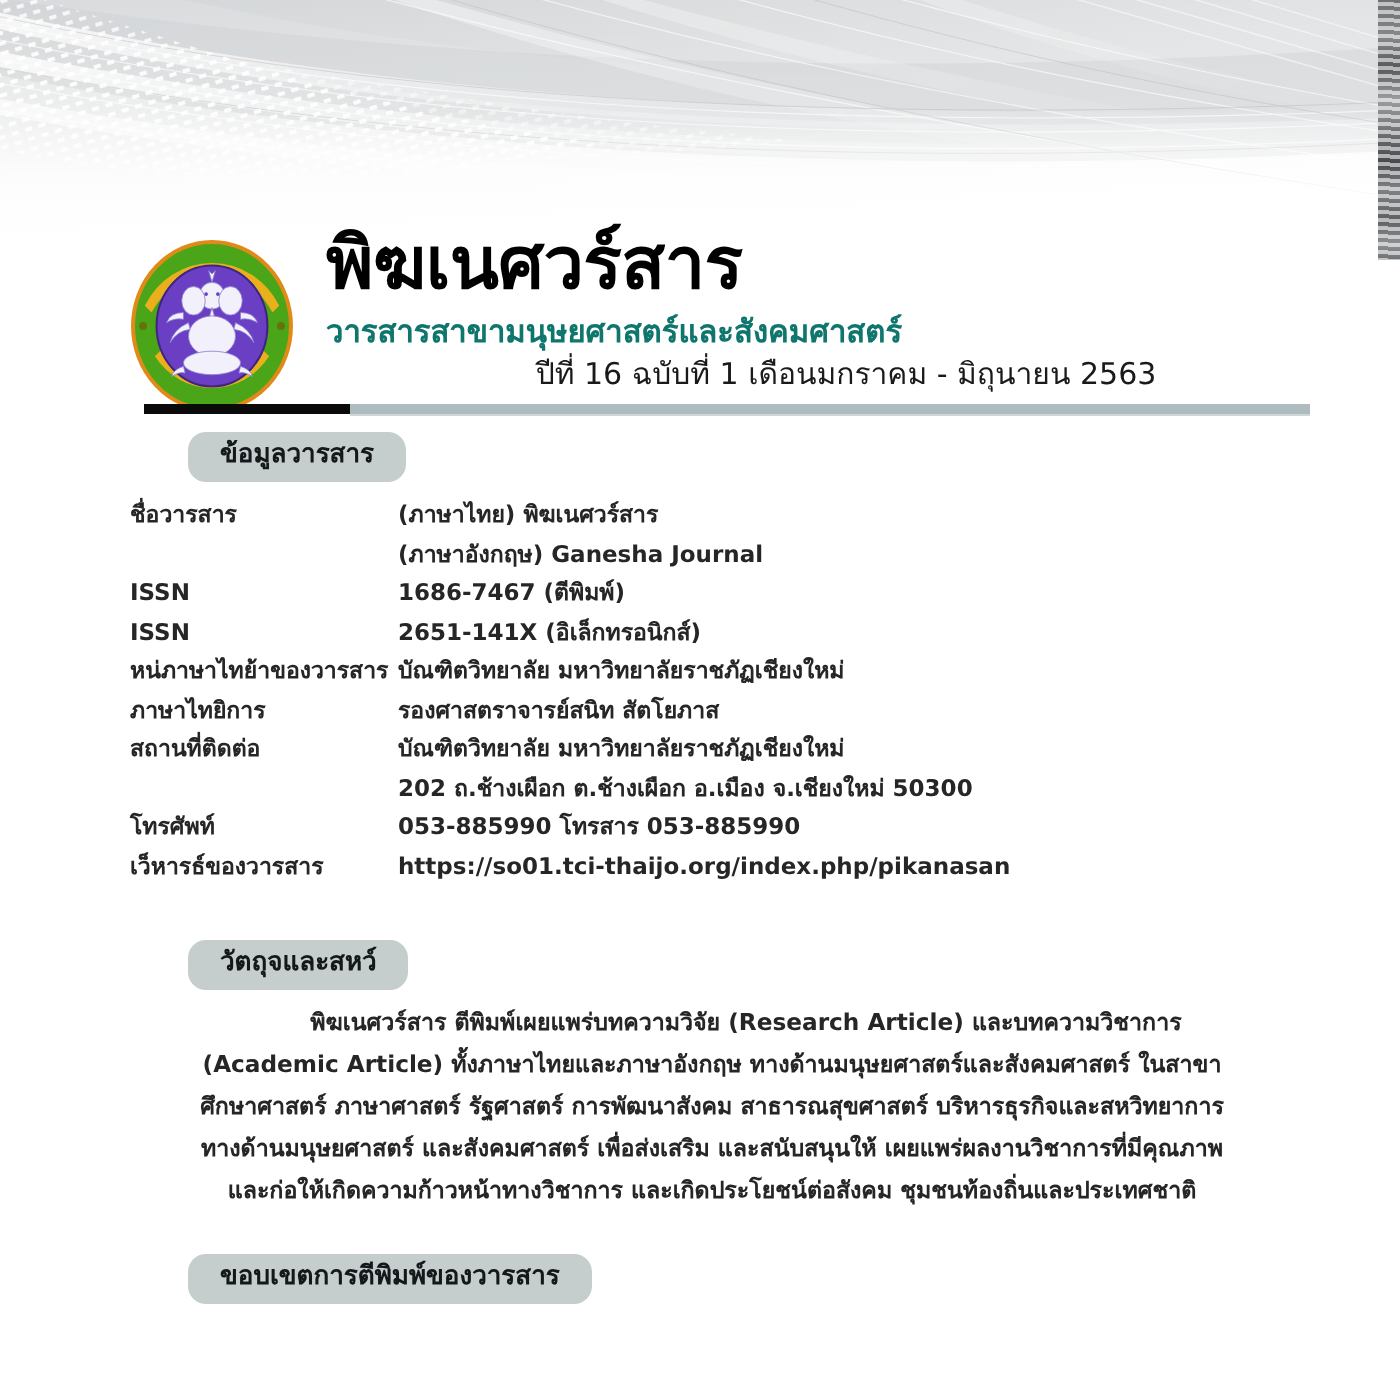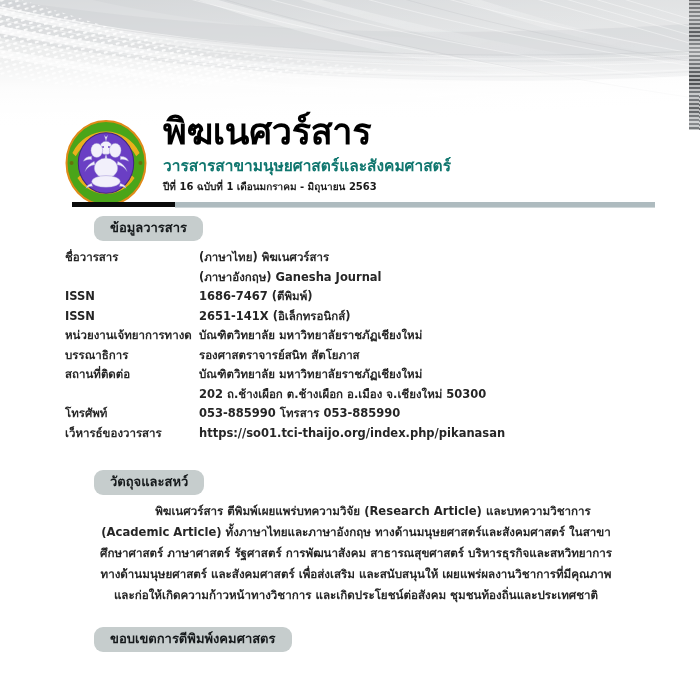--- a/index.html
+++ b/index.html
@@ -80,26 +80,27 @@
   }
   .journal-subtitle {
     font-size: 15.5px;
     font-weight: 700;
     line-height: 20px;
     color: #0f766e;
     margin: 4px 0 0 0;
     white-space: nowrap;
   }
   .journal-issue {
-    font-size: 10px;
-    font-weight: 700;
+    font-size: 15px;
+    font-weight: 400;
     line-height: 16px;
     color: #1a1a1a;
     margin: 3px 0 0 0;
     white-space: nowrap;
+    text-align: center;
   }
 
   
   .divider {
     position: absolute;
     left: 72px; top: 202px;
     width: 583px; height: 5px;
     display: flex;
   }
   .divider .seg-dark {
@@ -321,25 +322,25 @@
         </tr>
         <tr>
           <td class="lbl">ISSN</td>
           <td class="val">1686-7467 (ตีพิมพ์)</td>
         </tr>
         <tr>
           <td class="lbl">ISSN</td>
           <td class="val">2651-141X (อิเล็กทรอนิกส์)</td>
         </tr>
         <tr>
-          <td class="lbl">หน่วยงานเจ้ทยาการทางด</td>
+          <td class="lbl">หน่ภาษาไทย้าของวารสาร</td>
           <td class="val">บัณฑิตวิทยาลัย มหาวิทยาลัยราชภัฏเชียงใหม่</td>
         </tr>
         <tr>
-          <td class="lbl">บรรณาธิการ</td>
+          <td class="lbl">ภาษาไทยิการ</td>
           <td class="val">รองศาสตราจารย์สนิท สัตโยภาส</td>
         </tr>
         <tr>
           <td class="lbl">สถานที่ติดต่อ</td>
           <td class="val">บัณฑิตวิทยาลัย มหาวิทยาลัยราชภัฏเชียงใหม่</td>
         </tr>
         <tr>
           <td class="lbl"></td>
           <td class="val">202 ถ.ช้างเผือก ต.ช้างเผือก อ.เมือง จ.เชียงใหม่ 50300</td>
         </tr>
@@ -358,16 +359,16 @@
   <div class="gap-lg"></div>
 
   <div class="section">
     <div class="pill">วัตถุจและสหว์</div>
     <p class="body-para">พิฆเนศวร์สาร ตีพิมพ์เผยแพร่บทความวิจัย (Research Article) และบทความวิชาการ (Academic Article) ทั้งภาษาไทยและภาษาอังกฤษ ทางด้านมนุษยศาสตร์และสังคมศาสตร์ ในสาขาศึกษาศาสตร์ ภาษาศาสตร์ รัฐศาสตร์ การพัฒนาสังคม สาธารณสุขศาสตร์ บริหารธุรกิจและสหวิทยาการทางด้านมนุษยศาสตร์ และสังคมศาสตร์ เพื่อส่งเสริม และสนับสนุนให้ เผยแพร่ผลงานวิชาการที่มีคุณภาพและก่อให้เกิดความก้าวหน้าทางวิชาการ และเกิดประโยชน์ต่อสังคม ชุมชนท้องถิ่นและประเทศชาติ</p>
   </div>
 
   <div class="gap-md"></div>
 
   <div class="section">
-    <div class="pill">ขอบเขตการตีพิมพ์งคมศาสตร</div>
+    <div class="pill">ขอบเขตการตีพิมพ์ของวารสาร</div>
   </div>
 
 </div>
 
 </body></html>

